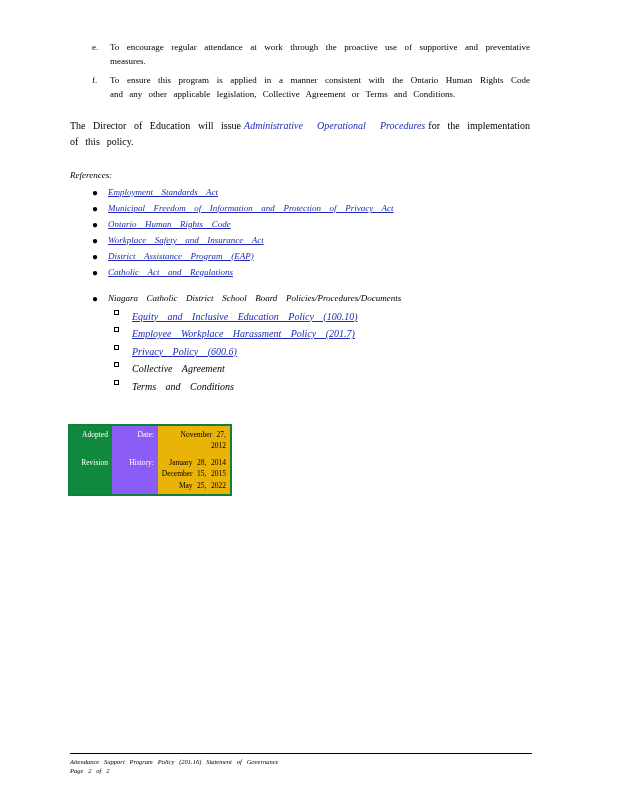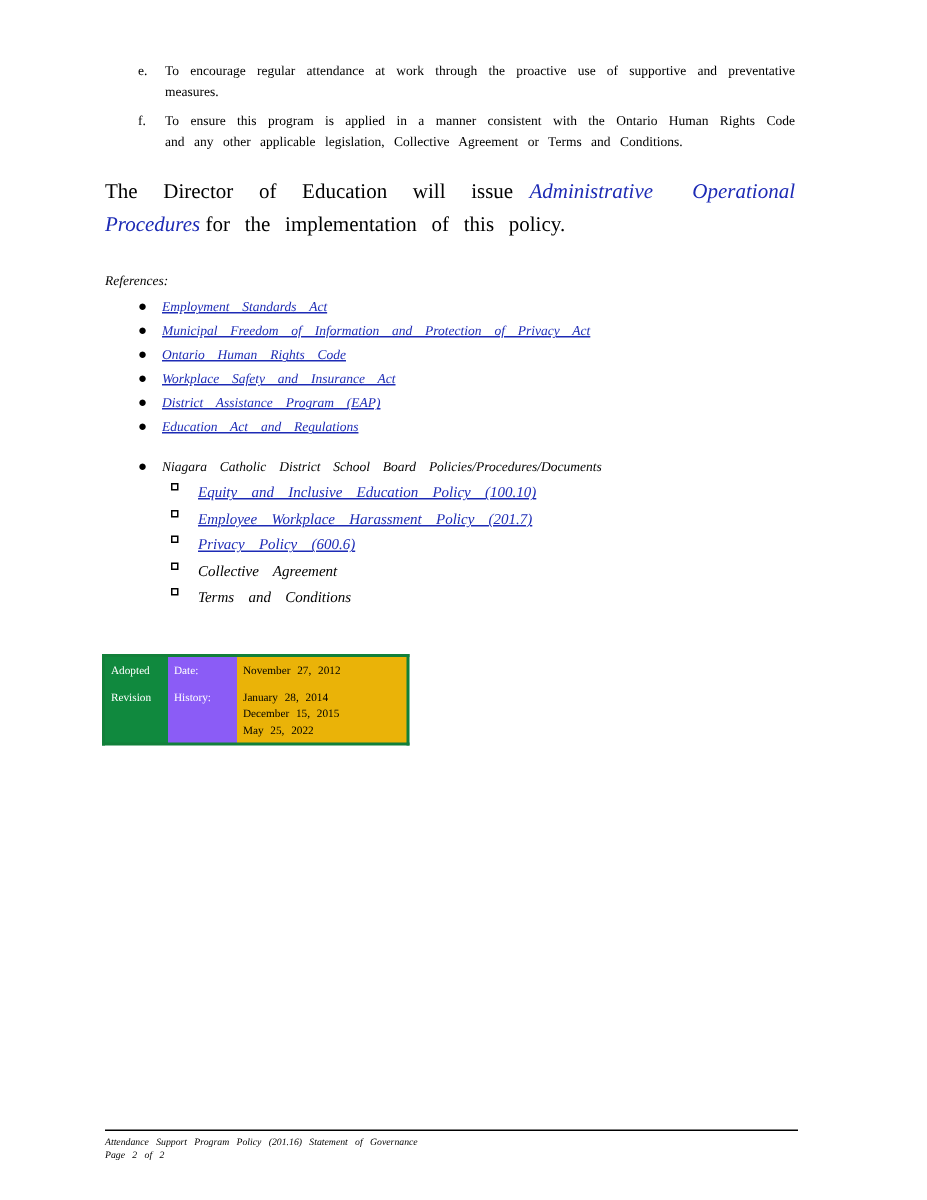--- a/index.html
+++ b/index.html
@@ -49,21 +49,21 @@
   .lettered > li .marker {
     position: absolute;
     left: 22px;
     top: 0;
     font-size: 9px;
   }
 
   
   .director {
     margin-top: 16px;
-    font-size: 14px;
+    font-size: 10px;
     line-height: 1.6;
     text-align: justify;
   }
   .ital-blue {
     font-style: italic;
     color: #1d2bb5;
   }
 
   
   .ref-heading {
@@ -126,22 +126,23 @@
     box-sizing: border-box;
   }
 
   
   .adopt-wrap {
     margin-top: 30px;
     margin-left: -2px;
   }
   table.adopt {
     border-collapse: collapse;
-    width: 205px;
+    width: 164px;
     border: 2px solid #12803a;
+    text-align: right;
   }
   table.adopt td {
     vertical-align: top;
     padding: 3px 4px 3px 4px;
     font-size: 7.5px;
     line-height: 1.5;
   }
   td.green {
     background: #10893e;
     color: #ffffff;
@@ -222,21 +223,21 @@
       <li>
         <span class="bul">●</span>
         <span class="link">Workplace Safety and Insurance Act</span>
       </li>
       <li>
         <span class="bul">●</span>
         <span class="link">District Assistance Program (EAP)</span>
       </li>
       <li>
         <span class="bul">●</span>
-        <span class="link">Education Act and Regulations</span>
+        <span class="link">Catholic Act and Regulations</span>
       </li>
     </ul>
 
     <div class="board-group">
       <ul class="bullets">
         <li>
           <span class="bul">●</span>
           <span class="plainital">Niagara Catholic District School Board Policies/Procedures/Documents</span>
         </li>
       </ul>

